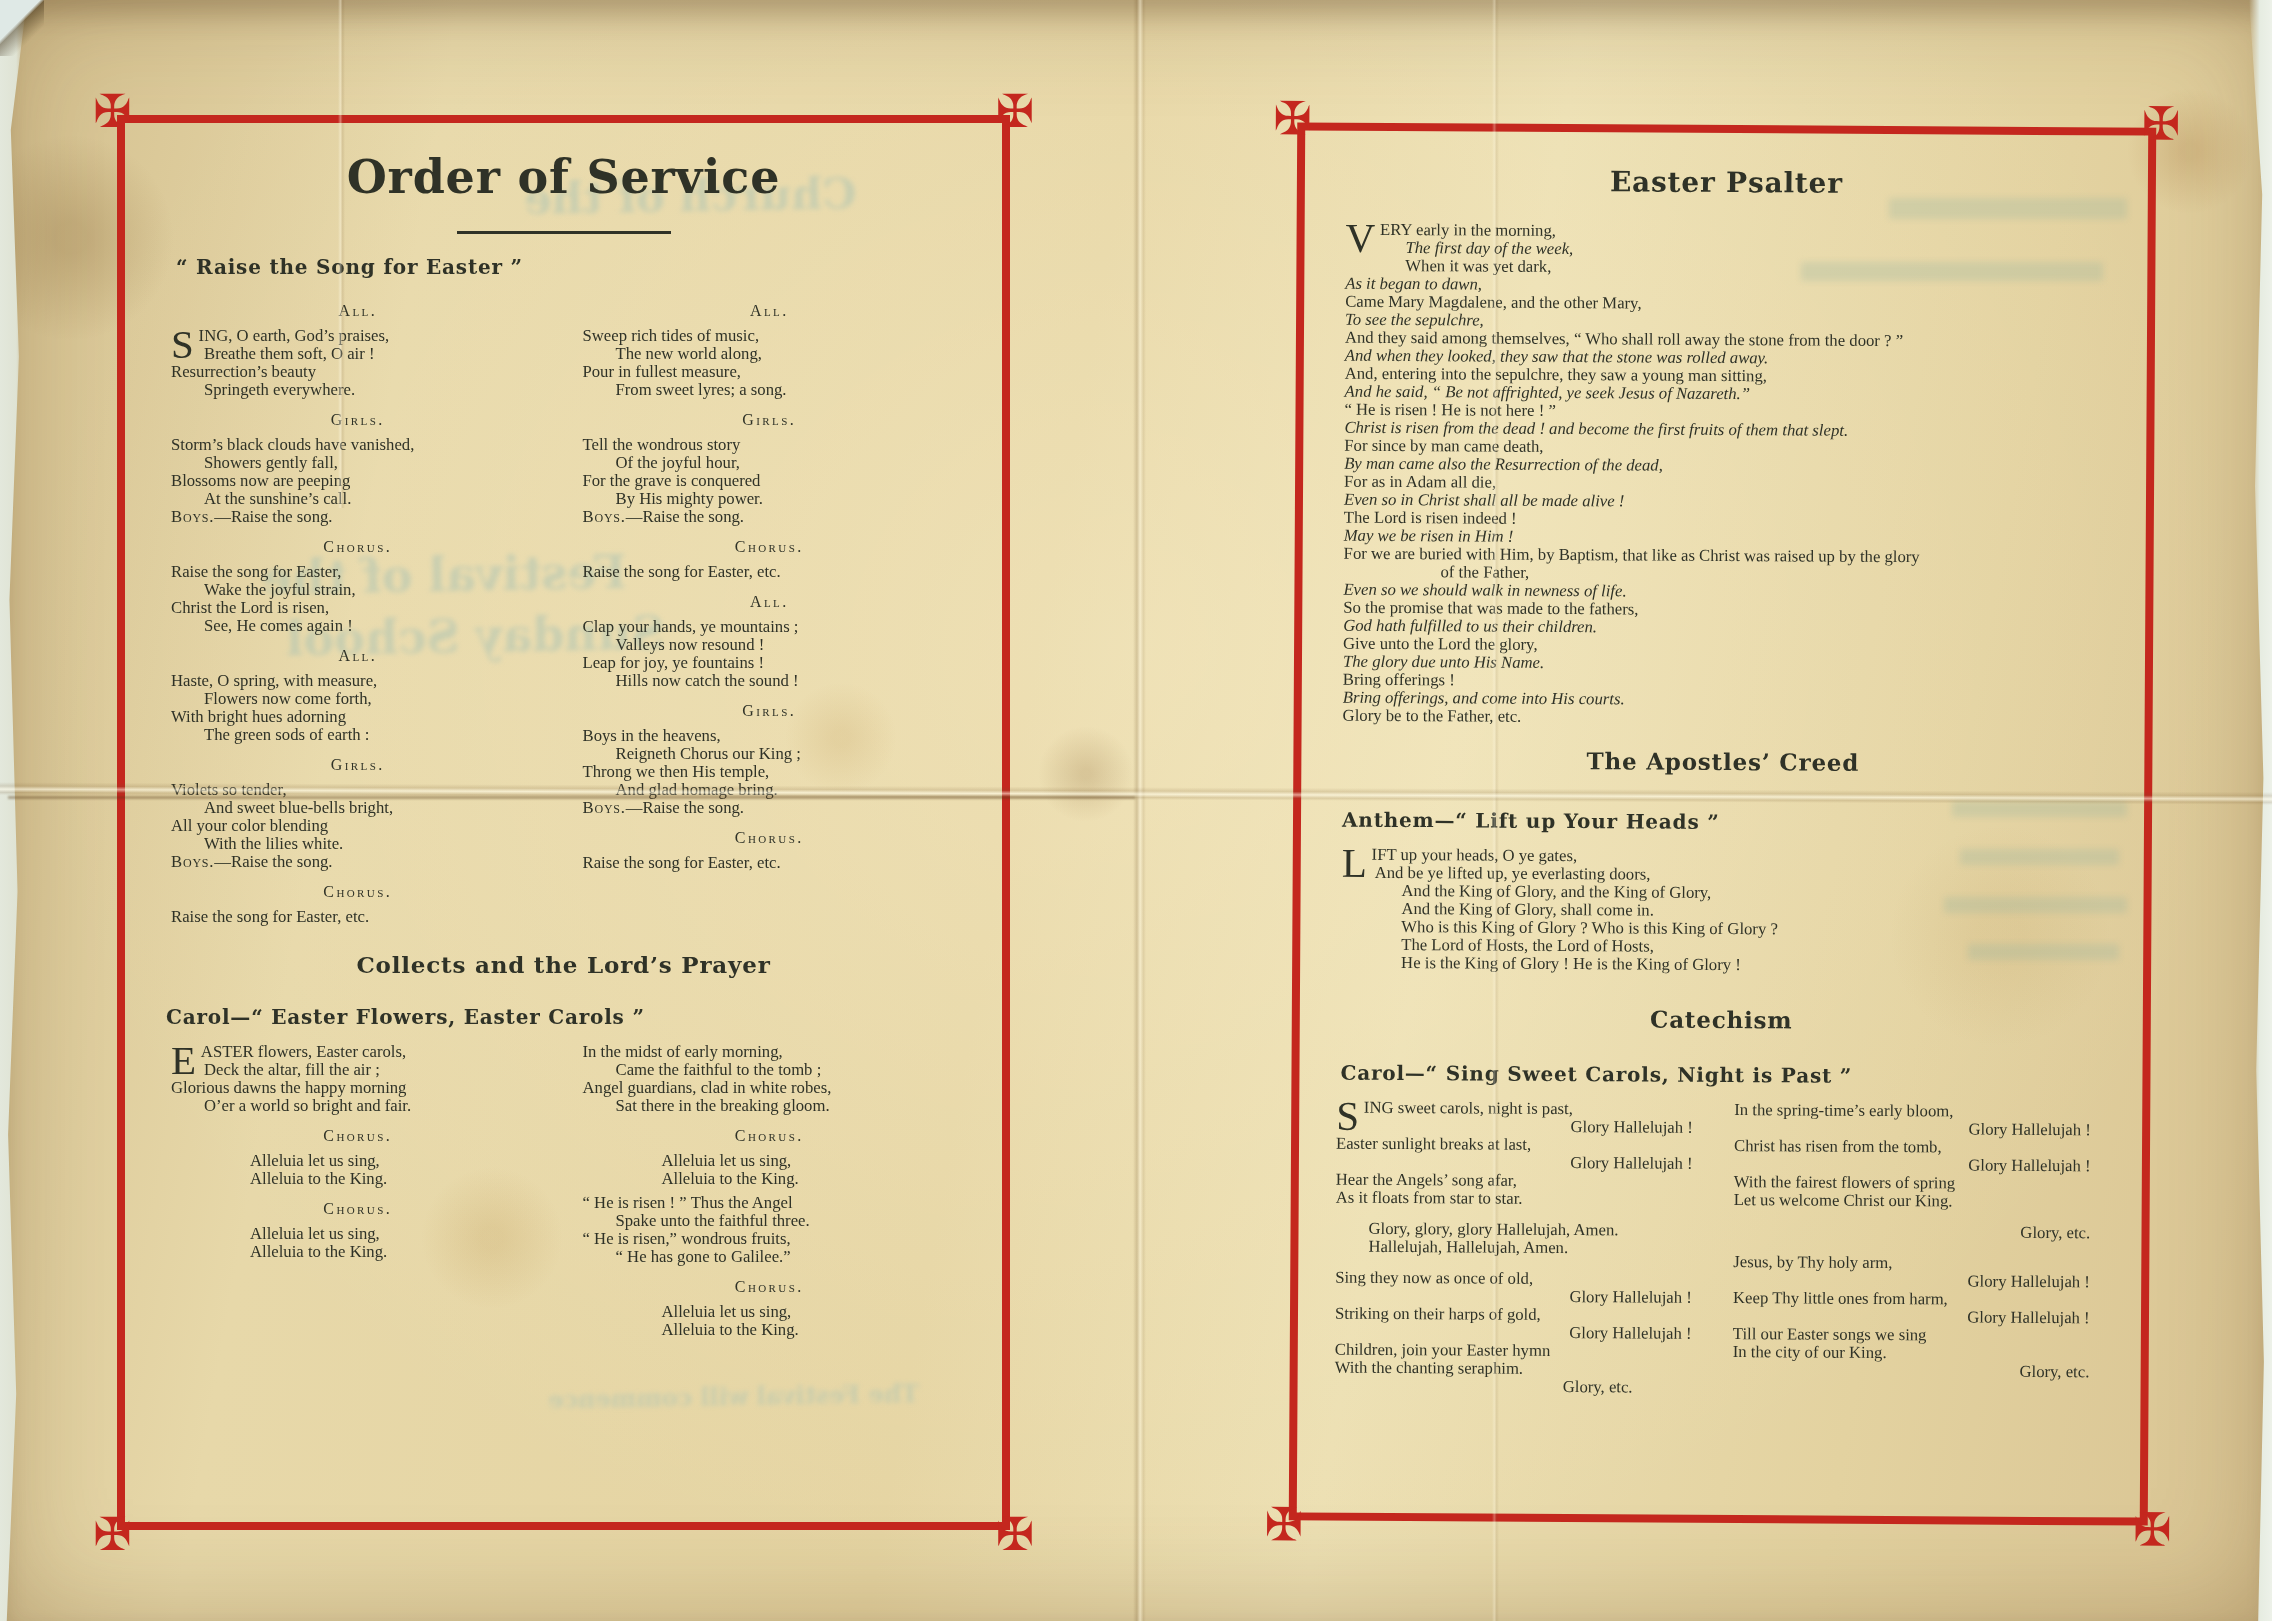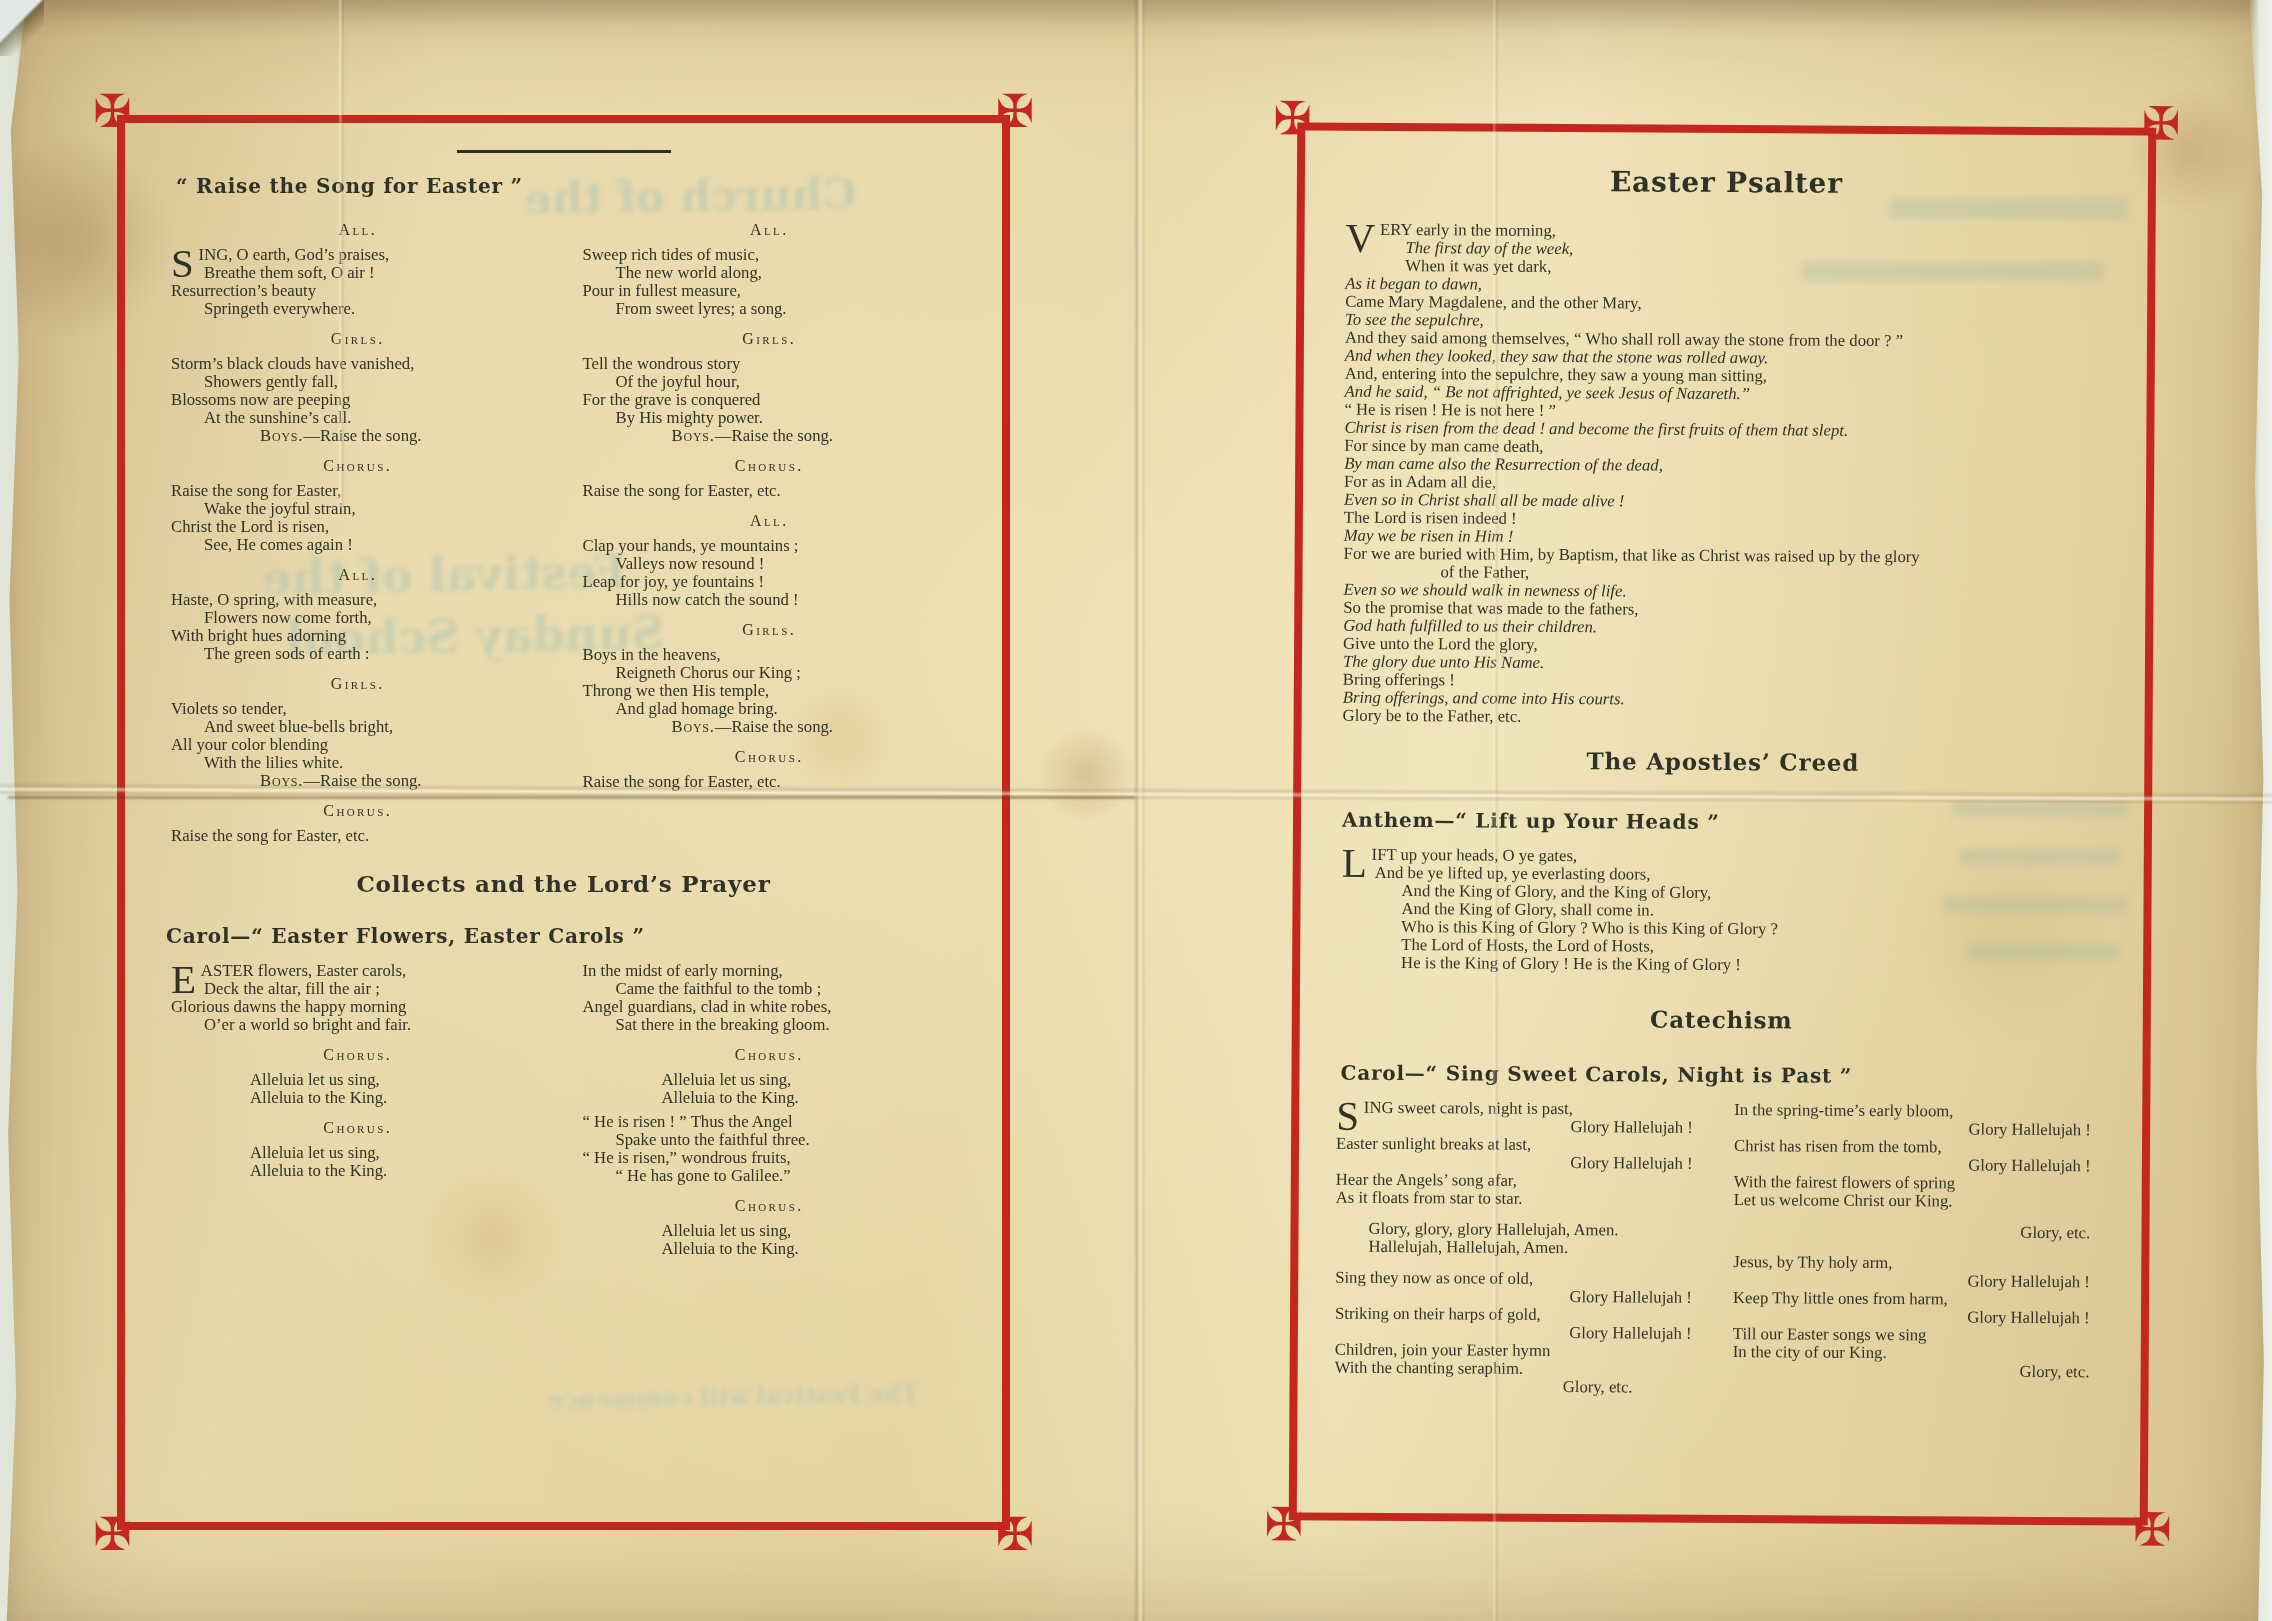--- a/index.html
+++ b/index.html
@@ -58,21 +58,21 @@
   .title-rule{width:214px;height:3.2px;background:#2f3227;margin:27px auto 20.6px;}
   .sec-head{font-size:20px;margin:4.8px 0 0 51px;}
   .sec-head.center{text-align:center;margin-left:0;font-size:23px;}
   .cols{display:flex;gap:38px;padding:0 46px;margin-top:11px;}
   .col{flex:1;min-width:0;}
   .vlabel{text-align:center;font-variant:small-caps;letter-spacing:2.4px;font-size:16px;margin:12px 0 7.1px;}
   .ln{font-size:16.7px;line-height:18px;}
   .ln.i{margin-left:33px}
   .ln.i2{margin-left:60px}
   .ln.i3{margin-left:97px}
-  .ln.b{margin-left:89px}
+  .ln.b{}
   .ln.c{margin-left:79px}
   .ln.r{text-align:right;padding-right:14.3px}
   .ln.r2{text-align:right;padding-right:73px}
   .ln.it{font-style:italic}
   .sc{font-variant:small-caps;letter-spacing:0.8px;}
   .drop{float:left;font-size:41px;line-height:33px;padding:0.8px 4.8px 0 0;}
   .stanza{margin-bottom:5.6px;overflow:visible;}
   .stanza.sp{margin-top:12.7px;}
   .block{padding:0 41px;margin-top:24px;}
   .psalter-title{text-align:center;font-size:28px;margin-top:33px;}
@@ -99,20 +99,21 @@
   <div class="gbar" style="left:1960px;top:849px;width:159px;height:16px"></div>
   <div class="gbar" style="left:1944px;top:897px;width:183px;height:16px"></div>
   <div class="gbar" style="left:1968px;top:944px;width:151px;height:16px"></div>
 
   <div class="frame leftpg">
     <span class="cross tl">✠</span>
     <span class="cross tr">✠</span>
     <span class="cross bl">✠</span>
     <span class="cross br">✠</span>
     <div class="inner">
+      <div class="gothic page-title">Order of Service</div>
       <div class="title-rule"></div>
       <div class="gothic sec-head">“ Raise the Song for Easter ”</div>
       <div class="cols">
         <div class="col">
             <div class="stanza">
               <div class="vlabel">All.</div>
               <div class="ln "><span class="drop">S</span>ING, O earth, God’s praises,</div>
               <div class="ln i">Breathe them soft, O air !</div>
               <div class="ln ">Resurrection’s beauty</div>
               <div class="ln i">Springeth everywhere.</div>

